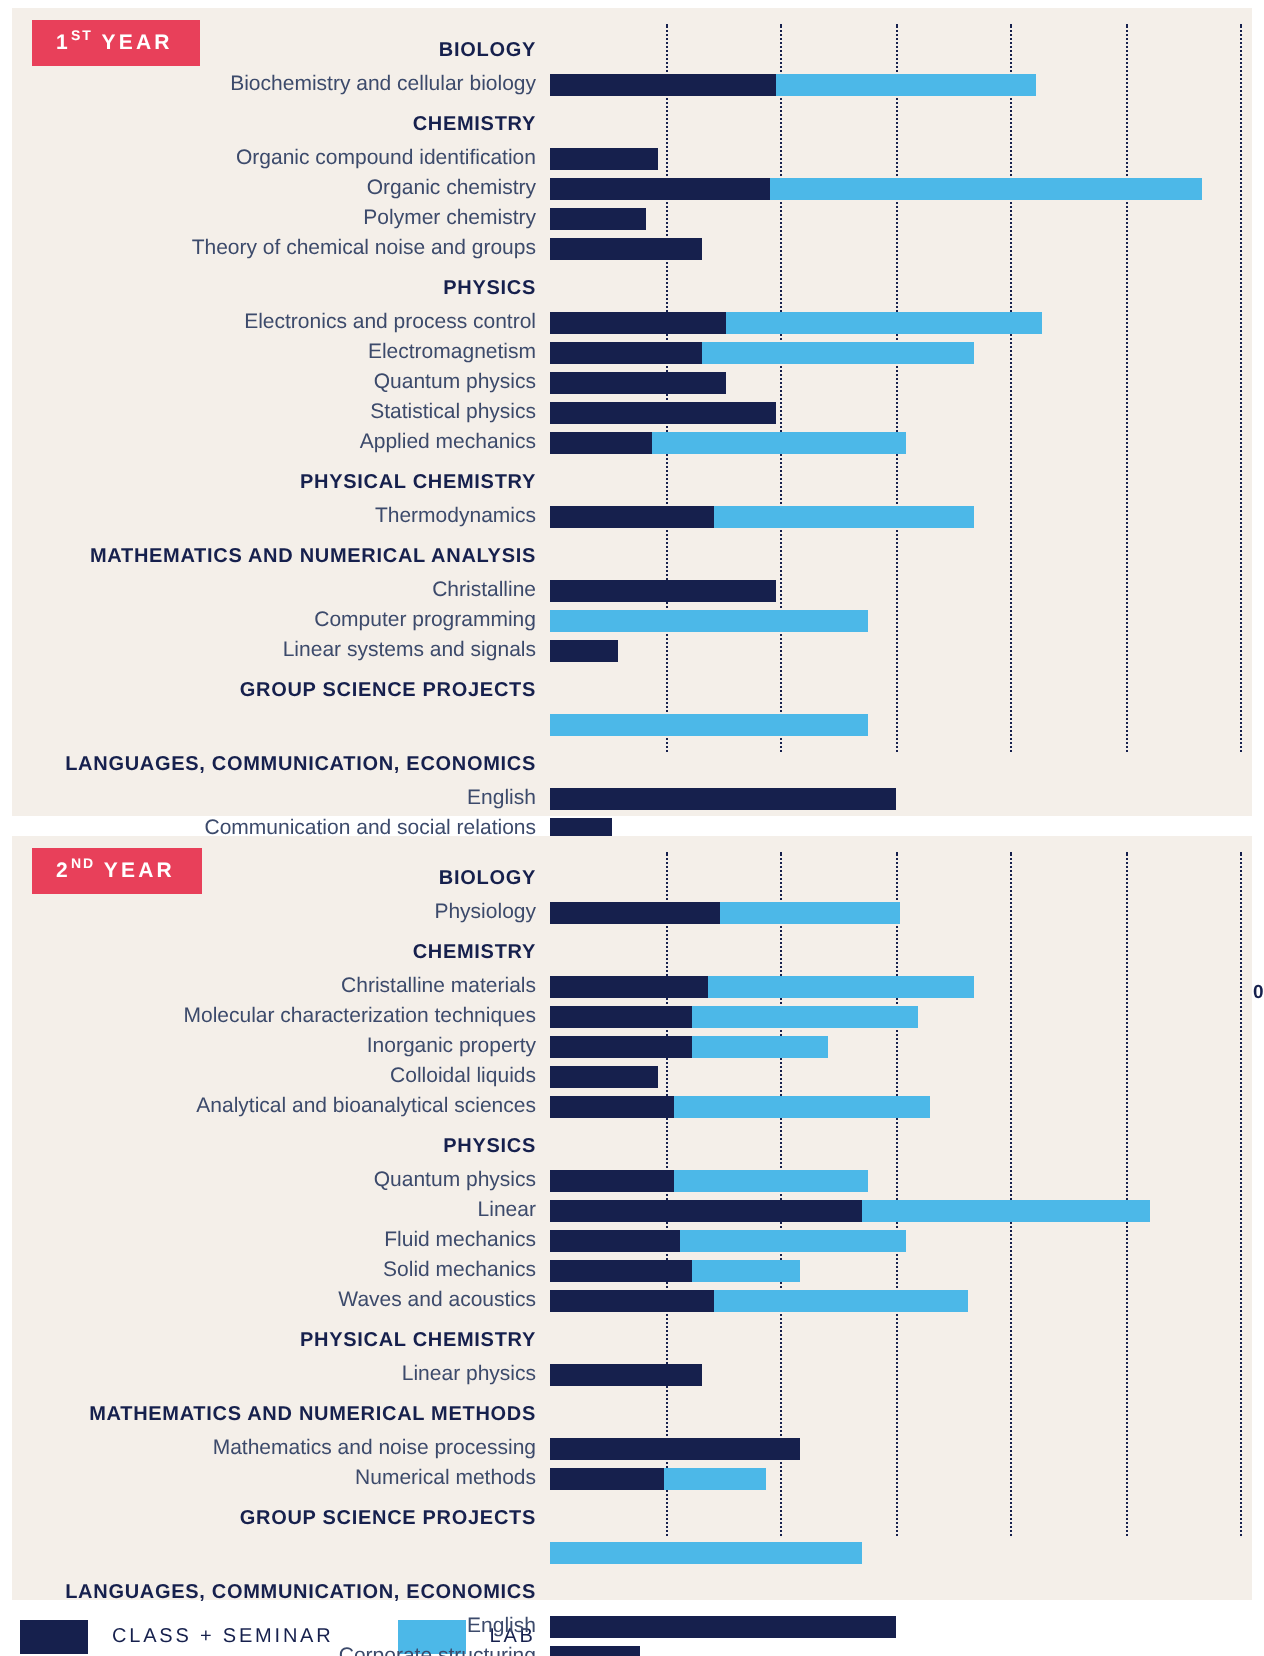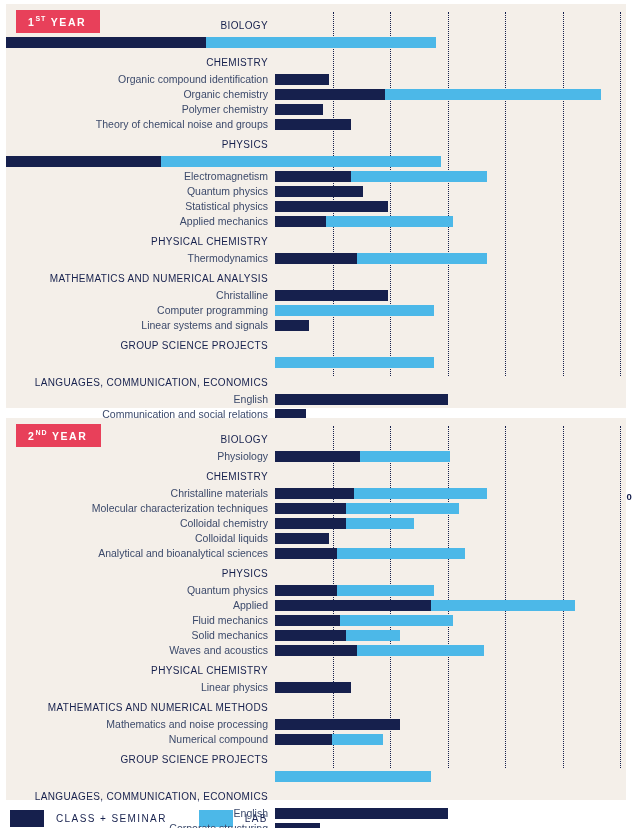--- a/index.html
+++ b/index.html
@@ -60,21 +60,21 @@
     flex:0 0 269px;
     text-align:right;
     padding-right:7px;
     box-sizing:border-box;
     font-size:10.5px;
     color:#3c4a6b;
     white-space:nowrap;
     overflow:hidden;
   }
   .row.group .label{
-    font-weight:normal;
+    font-weight:bold;
     font-size:10px;
     letter-spacing:0.35px;
     color:#16204d;
   }
   .bars{
     position:relative;
     flex:1 1 auto;
     height:11px;
   }
   .seg{
@@ -136,20 +136,21 @@
         <div class="gridline" style="left: 499.323px;"></div>
         <div class="gridline" style="left: 556.903px;"></div>
         <div class="gridline" style="left: 614.484px;"></div>
       </div>
     <div class="rows">
         <div class="row group">
           <div class="label">BIOLOGY</div>
           <div class="bars"></div>
         </div>
         <div class="row">
+          <div class="label">Biochemistry and cellular biology</div>
           <div class="bars">
             <div class="seg class" style="width: 32.2581%;"></div>
             <div class="seg lab" style="left: 32.2581%; width: 37.0968%;"></div>
           </div>
         </div>
         <div class="row group">
           <div class="label">CHEMISTRY</div>
           <div class="bars"></div>
         </div>
         <div class="row">
@@ -175,20 +176,21 @@
           <div class="label">Theory of chemical noise and groups</div>
           <div class="bars">
             <div class="seg class" style="width: 21.7742%;"></div>
           </div>
         </div>
         <div class="row group">
           <div class="label">PHYSICS</div>
           <div class="bars"></div>
         </div>
         <div class="row">
+          <div class="label">Electronics and process control</div>
           <div class="bars">
             <div class="seg class" style="width: 25%;"></div>
             <div class="seg lab" style="left: 25%; width: 45.1613%;"></div>
           </div>
         </div>
         <div class="row">
           <div class="label">Electromagnetism</div>
           <div class="bars">
             <div class="seg class" style="width: 21.7742%;"></div>
             <div class="seg lab" style="left: 21.7742%; width: 38.7097%;"></div>
@@ -346,21 +348,21 @@
           </div>
         </div>
         <div class="row">
           <div class="label">Molecular characterization techniques</div>
           <div class="bars">
             <div class="seg class" style="width: 20.1613%;"></div>
             <div class="seg lab" style="left: 20.1613%; width: 32.2581%;"></div>
           </div>
         </div>
         <div class="row">
-          <div class="label">Colloidal chemistry</div>
+          <div class="label">Inorganic property</div>
           <div class="bars">
             <div class="seg class" style="width: 20.1613%;"></div>
             <div class="seg lab" style="left: 20.1613%; width: 19.3548%;"></div>
           </div>
         </div>
         <div class="row">
           <div class="label">Colloidal liquids</div>
           <div class="bars">
             <div class="seg class" style="width: 15.3226%;"></div>
           </div>
@@ -377,21 +379,21 @@
           <div class="bars"></div>
         </div>
         <div class="row">
           <div class="label">Quantum physics</div>
           <div class="bars">
             <div class="seg class" style="width: 17.7419%;"></div>
             <div class="seg lab" style="left: 17.7419%; width: 27.4194%;"></div>
           </div>
         </div>
         <div class="row">
-          <div class="label">Applied</div>
+          <div class="label">Linear</div>
           <div class="bars">
             <div class="seg class" style="width: 44.3548%;"></div>
             <div class="seg lab" style="left: 44.3548%; width: 41.129%;"></div>
           </div>
         </div>
         <div class="row">
           <div class="label">Fluid mechanics</div>
           <div class="bars">
             <div class="seg class" style="width: 18.5484%;"></div>
             <div class="seg lab" style="left: 18.5484%; width: 32.2581%;"></div>
@@ -425,21 +427,21 @@
           <div class="label">MATHEMATICS AND NUMERICAL METHODS</div>
           <div class="bars"></div>
         </div>
         <div class="row">
           <div class="label">Mathematics and noise processing</div>
           <div class="bars">
             <div class="seg class" style="width: 35.4839%;"></div>
           </div>
         </div>
         <div class="row">
-          <div class="label">Numerical compound</div>
+          <div class="label">Numerical methods</div>
           <div class="bars">
             <div class="seg class" style="width: 16.129%;"></div>
             <div class="seg lab" style="left: 16.129%; width: 14.5161%;"></div>
           </div>
         </div>
         <div class="row group">
           <div class="label">GROUP SCIENCE PROJECTS</div>
           <div class="bars"></div>
         </div>
         <div class="row">

